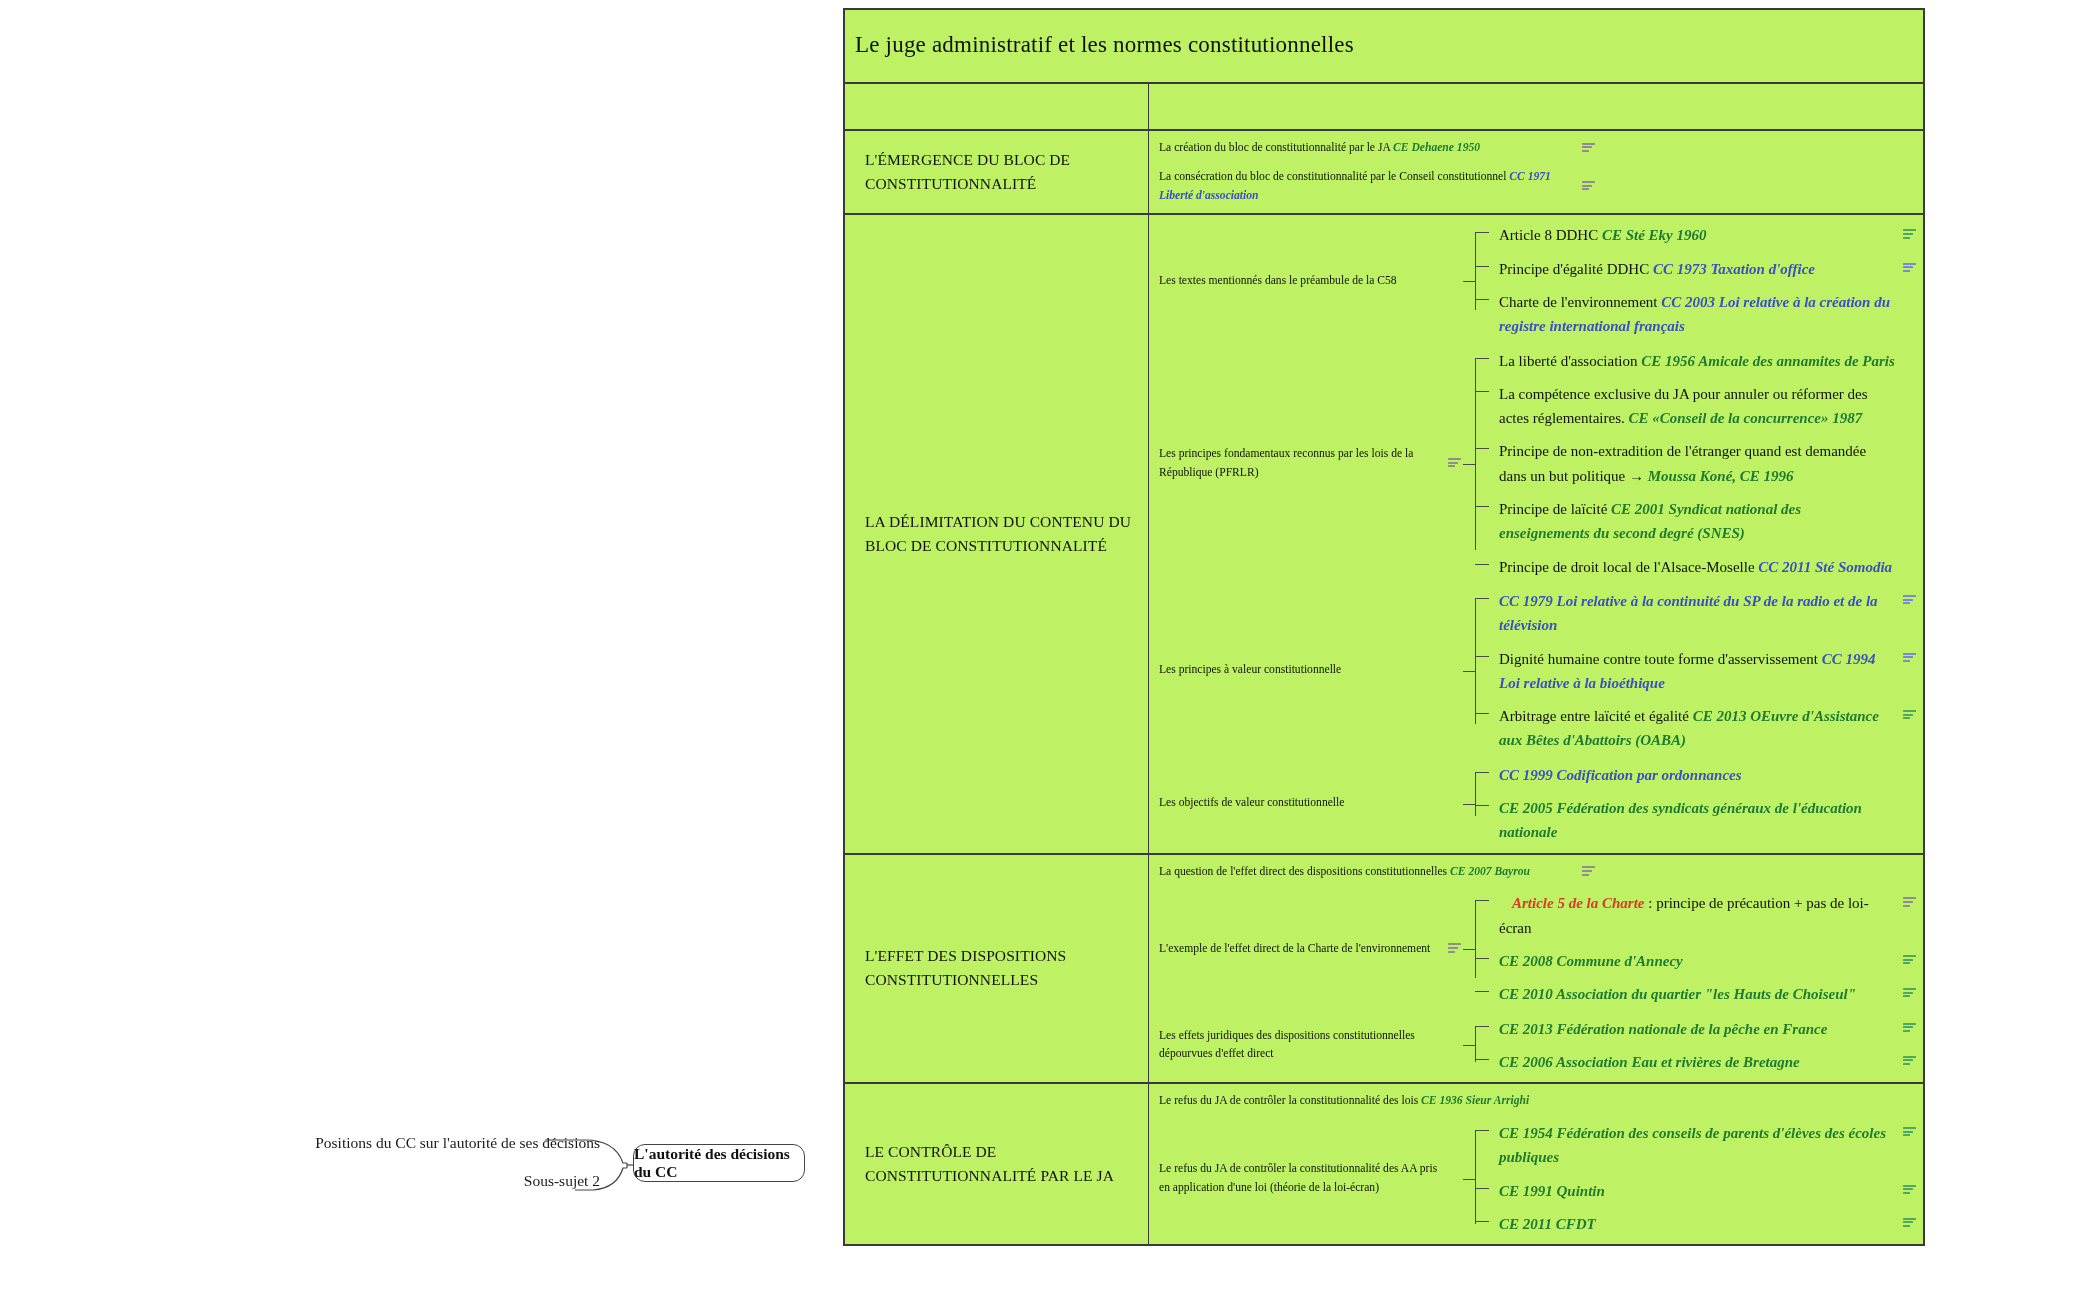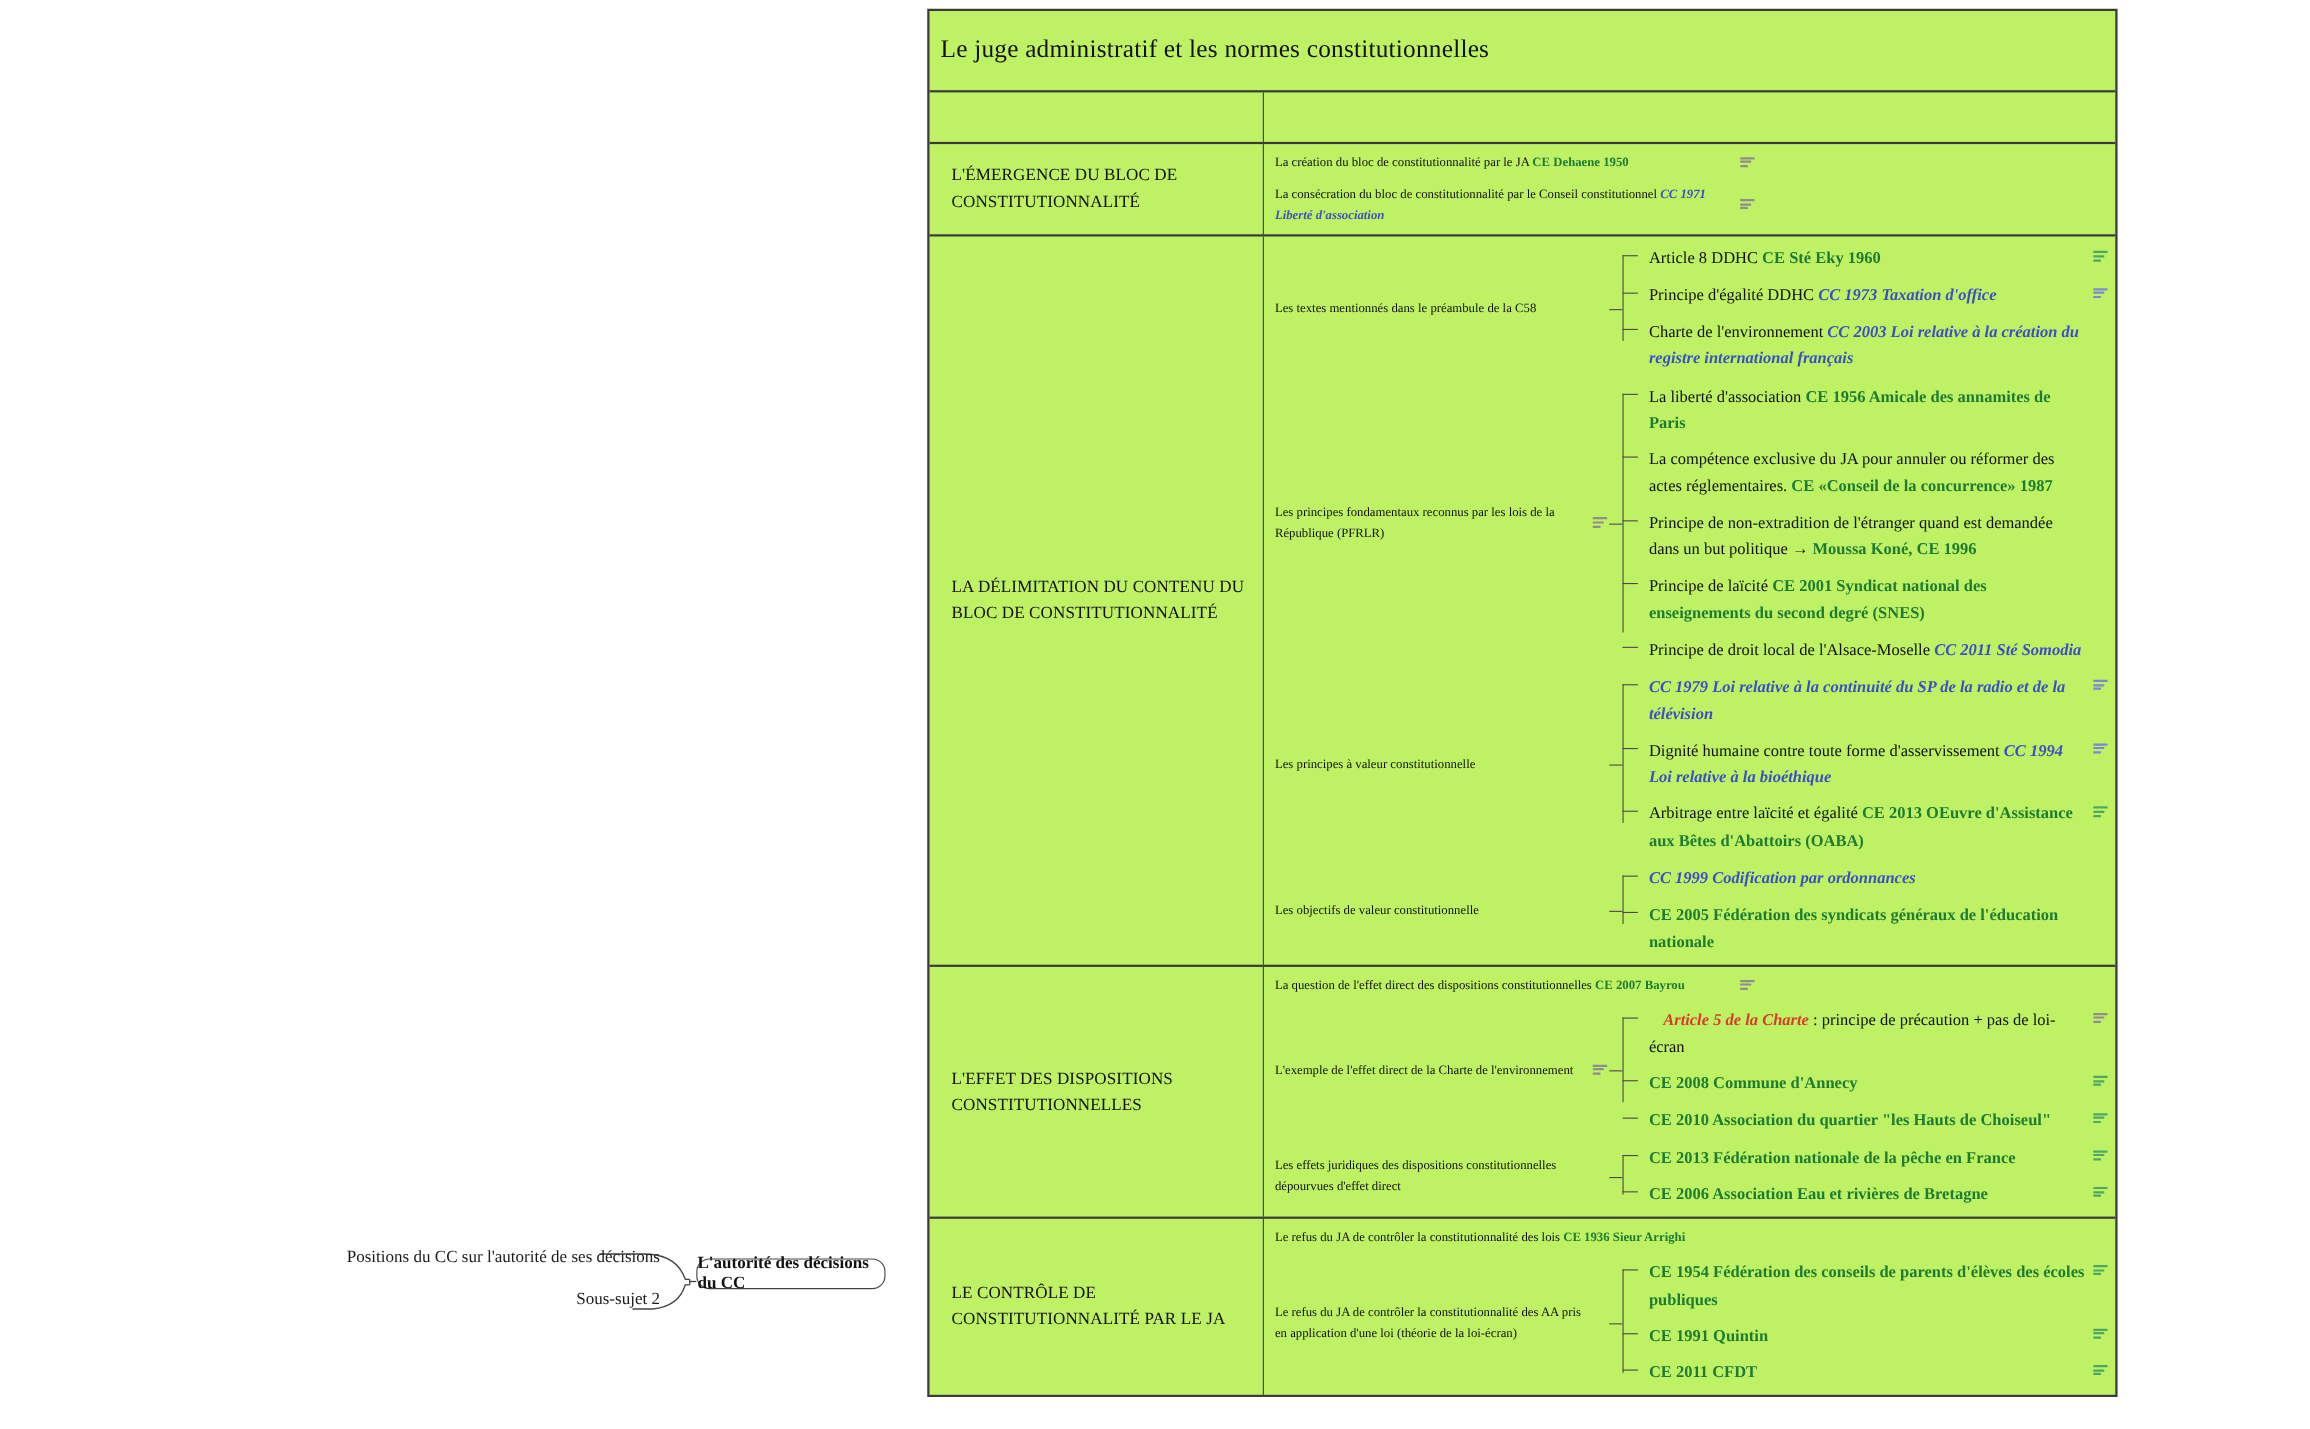--- a/index.html
+++ b/index.html
@@ -24,21 +24,21 @@
     font-size: 15.5px;
     color: #1a1a1a;
     white-space: nowrap;
     text-align: right;
   }
   #side-node .label-line.l1 { right: 205px; top: 6px; }
   #side-node .label-line.l2 { right: 205px; top: 44px; }
   #side-node .pill {
     position: absolute;
     right: 0; top: 16px;
-    width: 172px; height: 28px;
+    width: 172px; height: 38px;
     border: 1.2px solid #444;
     border-radius: 12px;
     background: #fff;
     display: flex; align-items: center; justify-content: center;
     font-size: 15.5px;
     color: #111;
     font-weight: 600;
   }
   #side-node svg.connector { position:absolute; left:0; top:0; width:100%; height:100%; overflow: visible; }
 
@@ -157,21 +157,21 @@
   .leaf-text {
     flex: 1 1 auto;
     font-size: 15px;
     line-height: 1.62;
     color: #111;
     padding-right: 8px;
   }
   .leaf-icon { flex: 0 0 16px; padding-top: 3px; }
 
   
-  .green { color: #1e7b32; font-weight: 600; }
+  .green { color: #1e7b32; font-style: italic; font-weight: 600; }
   .blue  { color: #3b4fc4; font-style: italic; font-weight: 600; }
   .red   { color: #d93b2b; font-style: italic; font-weight: 600; margin-left: 13px; }
   .plain { color: #111; font-style: normal; font-weight: normal; text-align: center; }
 
   
   .note-icon {
     display: inline-block;
     width: 13px; height: 11px;
     position: relative;
   }

